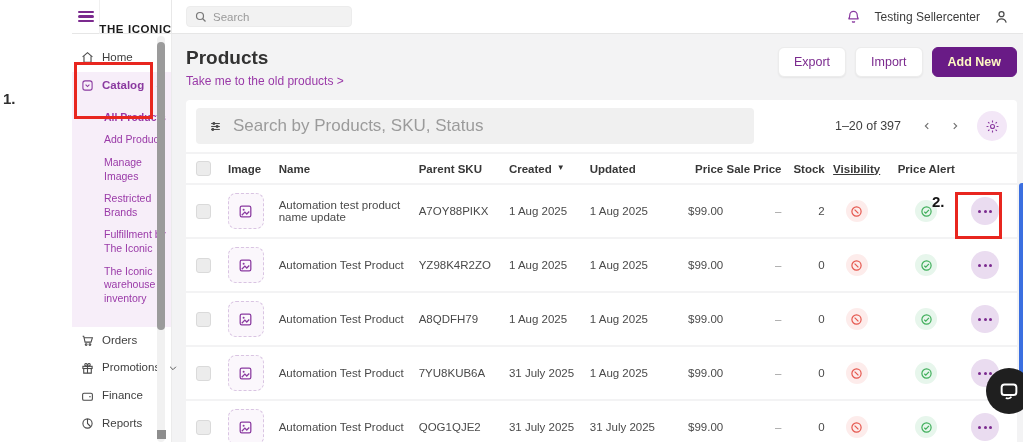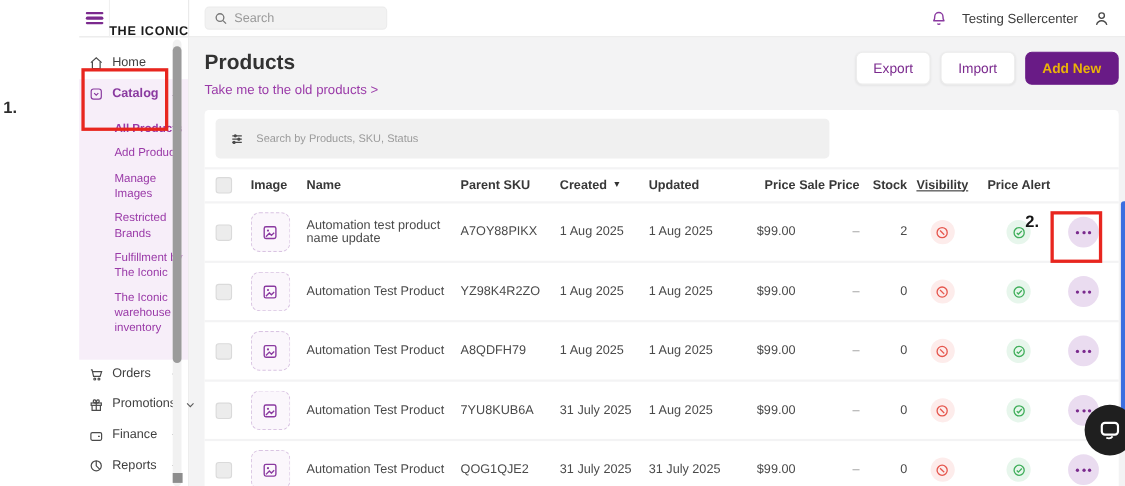--- a/index.html
+++ b/index.html
@@ -44,27 +44,27 @@
   
   .main { position:absolute; left:172px; top:34px; right:0; bottom:0; background:#f3f3f4;
     padding:13px 6px 0 14px; }
   .page-head { display:flex; align-items:flex-start; }
   .page-title { font-size:19px; font-weight:600; color:#323232; }
   .old-link { margin-top:5px; font-size:12px; color:#9a3aa8; cursor:pointer; }
   .head-btns { margin-left:auto; display:flex; gap:9px; align-items:center; }
   .btn { height:30px; padding:0 15px; border-radius:6px; font-size:12.5px; display:flex; align-items:center;
     cursor:pointer; font-family:"Liberation Sans",sans-serif; }
   .btn-light { background:#fff; color:#7b2a8e; border:1px solid #ececec; box-shadow:0 1px 2px rgba(0,0,0,.06); }
-  .btn-primary { background:#691b86; color:#eab308; border:1px solid #691b86; font-weight:600; }
+  .btn-primary { background:#691b86; color:#fef9c3; border:1px solid #691b86; font-weight:600; }
 
   .card { margin-top:12px; background:#fff; border-radius:4px 4px 0 0; }
   .toolbar { display:flex; align-items:center; padding:8px 10px; border-bottom:2px solid #f3f3f4; }
   .table-search { width:558px; height:36px; background:#f0f0f0; border-radius:4px; display:flex;
     align-items:center; padding:0 12px; gap:10px; }
-  .table-search input { border:0; background:transparent; outline:none; width:100%; font-size:10px;
+  .table-search input { border:0; background:transparent; outline:none; width:100%; font-size:17px;
     color:#555; font-family:"Liberation Sans",sans-serif; }
   .table-search input::placeholder { color:#9b9b9b; }
   .toolbar-right { margin-left:auto; display:flex; align-items:center; gap:4px; }
   .pag-text { font-size:12.5px; color:#3f3f3f; margin-right:10px; }
   .pag-btn { width:24px; height:24px; display:flex; align-items:center; justify-content:center;
     color:#6d6d6d; font-size:13px; cursor:pointer; border-radius:50%; }
   .gear-btn { width:30px; height:30px; border-radius:50%; background:#f3e7f7; display:flex;
     align-items:center; justify-content:center; cursor:pointer; margin-left:6px; }
 
   .trow { display:flex; align-items:center; padding:0 10px; }
@@ -279,20 +279,39 @@
               <path d="M4 6.5h16"></path>
               <circle cx="9" cy="6.5" r="1.7" fill="#4a4a4a"></circle>
               <path d="M4 12h16"></path>
               <circle cx="15" cy="12" r="1.7" fill="#4a4a4a"></circle>
               <path d="M4 17.5h16"></path>
               <circle cx="7" cy="17.5" r="1.7" fill="#4a4a4a"></circle>
             </svg>
         </span>
         <input type="text" placeholder="Search by Products, SKU, Status" style="">
       </div>
+      <div class="toolbar-right">
+        <span class="pag-text">1–20 of 397</span>
+        <span class="pag-btn">
+          <svg width="10" height="10" viewBox="0 0 24 24" fill="none" stroke="#6d6d6d" stroke-width="2.6">
+              <path d="M15 5 8 12l7 7"></path>
+            </svg>
+        </span>
+        <span class="pag-btn">
+          <svg width="10" height="10" viewBox="0 0 24 24" fill="none" stroke="#6d6d6d" stroke-width="2.6">
+              <path d="m9 5 7 7-7 7"></path>
+            </svg>
+        </span>
+        <span class="gear-btn">
+          <svg width="15" height="15" viewBox="0 0 24 24" fill="none" stroke="#8a3aa0" stroke-width="1.8">
+              <circle cx="12" cy="12" r="3.2"></circle>
+              <path d="M12 2.5v3M12 18.5v3M2.5 12h3M18.5 12h3M5 5l2.1 2.1M16.9 16.9 19 19M19 5l-2.1 2.1M7.1 16.9 5 19"></path>
+            </svg>
+        </span>
+      </div>
     </div>
 
     <div class="trow thead">
       <div class="col-check">
           <span class="checkbox"></span>
         </div>
       <div class="col-image th">Image</div>
       <div class="col-name th">Name</div>
       <div class="col-sku th">Parent SKU</div>
       <div class="col-created th">

